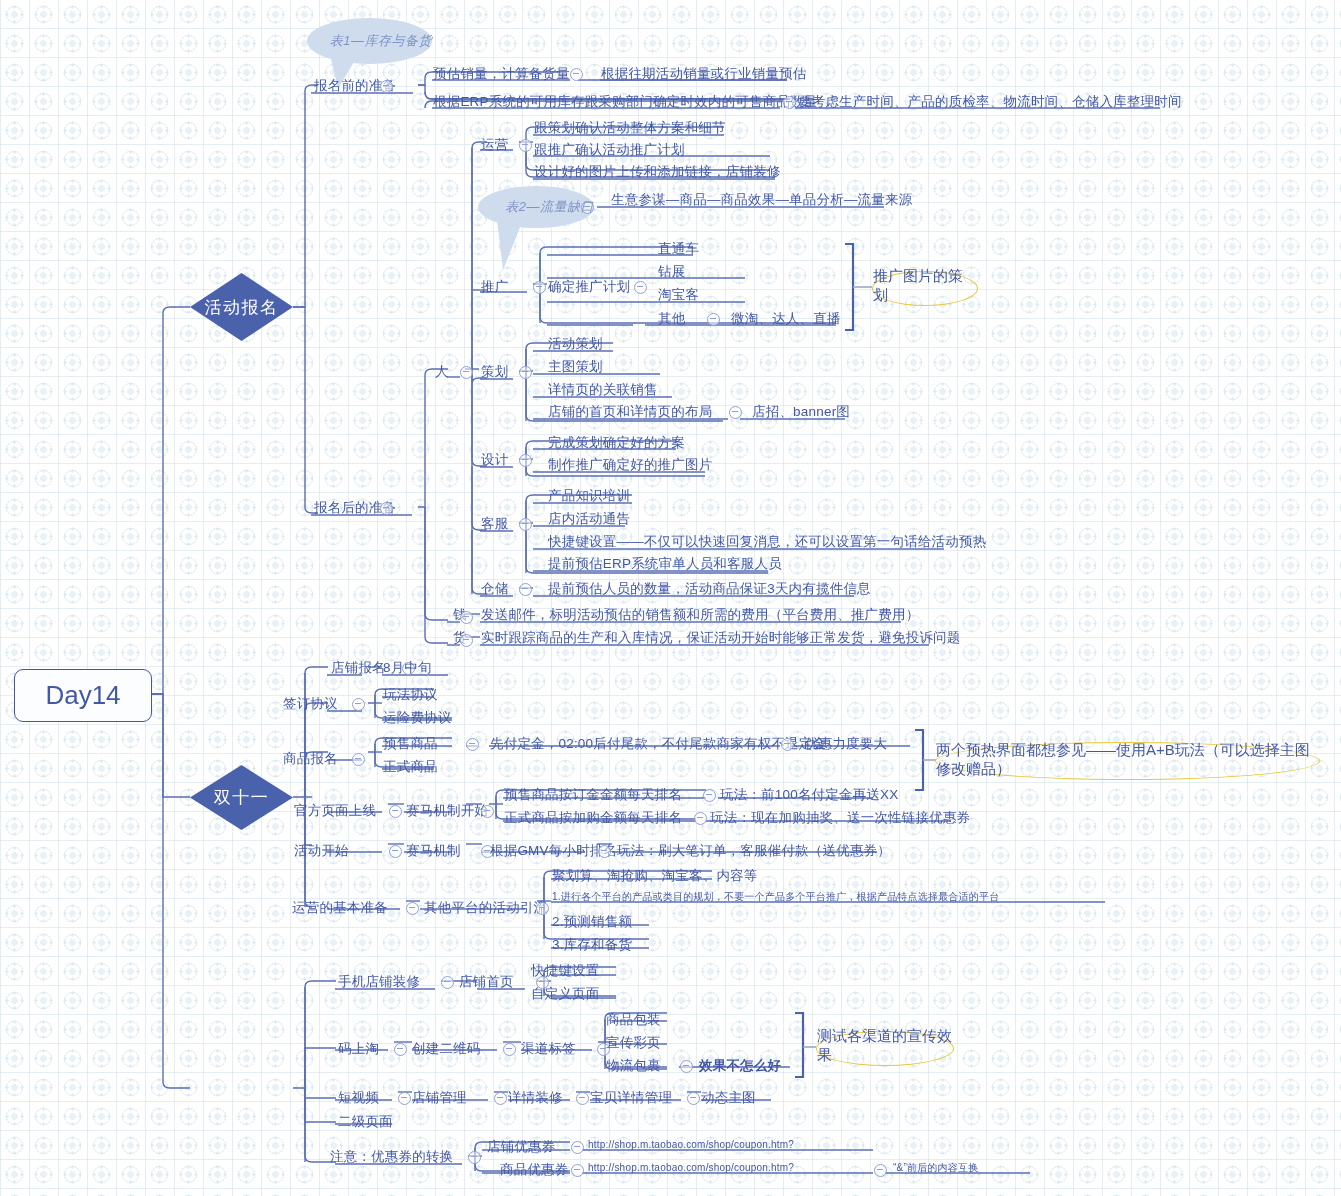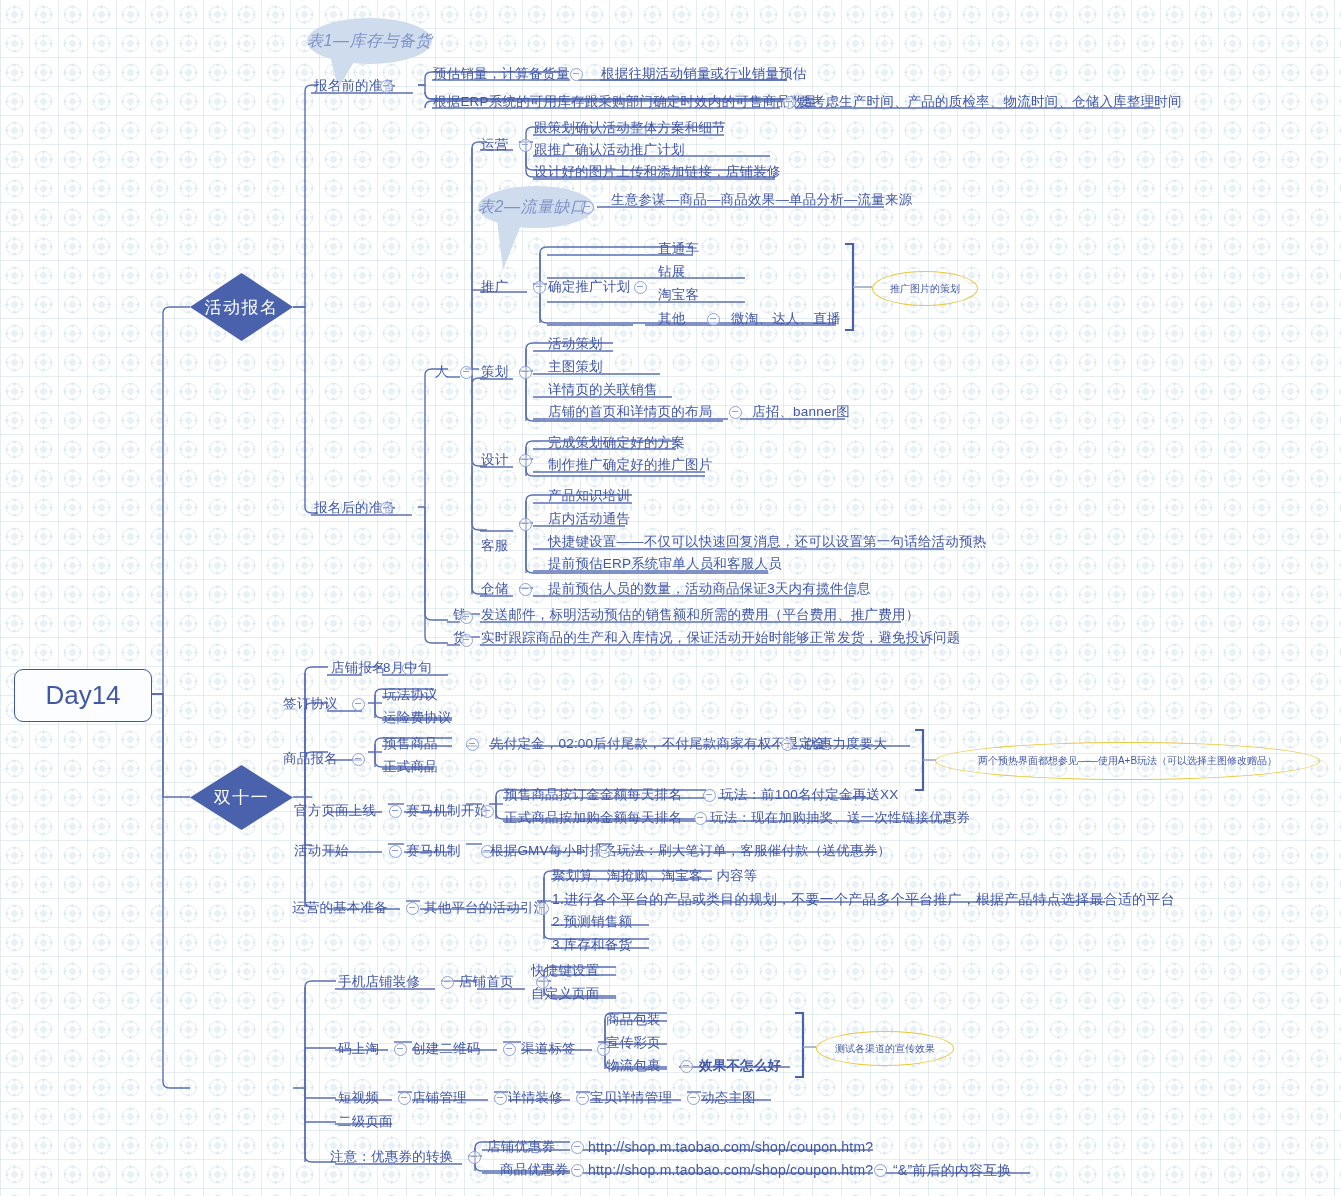--- a/index.html
+++ b/index.html
@@ -22,41 +22,41 @@
         radial-gradient(circle at 14.5px 7px, rgba(210,228,236,.6) 0 1.5px, transparent 1.6px),
         radial-gradient(circle at 14.5px 22px, rgba(210,228,236,.6) 0 1.5px, transparent 1.6px),
         radial-gradient(circle at 7px 14.5px, rgba(210,228,236,.6) 0 1.5px, transparent 1.6px),
         radial-gradient(circle at 22px 14.5px, rgba(210,228,236,.6) 0 1.5px, transparent 1.6px);
       background-size:29px 29px;}
   #svgroot{position:absolute;left:0;top:0;width:1341px;height:1196px;z-index:1;}
   #layer{position:absolute;left:0;top:0;width:1341px;height:1196px;z-index:2;}
 
   .node{position:absolute;white-space:nowrap;color:#4257a6;font-size:13.5px;line-height:1;
         letter-spacing:.2px;}
-  .node.t12{font-size:14px;}
+  .node.t12{font-size:10px;}
 
   .root{position:absolute;border:1.6px solid #4257a6;border-radius:9px;background:#fbfdff;
         color:#4257a6;font-size:26px;display:flex;align-items:center;justify-content:center;}
 
   .diamond{position:absolute;display:flex;align-items:center;justify-content:center;}
   .diamond .dshape{position:absolute;inset:0;background:#4a62ab;
         clip-path:polygon(50% 0,100% 50%,50% 100%,0 50%);}
   .diamond .dtxt{position:relative;color:#fff;font-size:17px;letter-spacing:1.5px;z-index:2;}
 
   .toggle{position:absolute;width:11px;height:11px;border:1.1px solid #8fa0d8;border-radius:50%;
           background:rgba(255,255,255,.55);}
   .toggle::before{content:"";position:absolute;left:2px;top:4.4px;width:6px;height:1.1px;background:#8fa0d8;}
 
-  .callout{position:absolute;color:#7f93c7;font-style:italic;font-size:16px;
-           display:flex;align-items:center;justify-content:flex-start;letter-spacing:.5px;}
+  .callout{position:absolute;color:#7f93c7;font-style:italic;font-size:13px;
+           display:flex;align-items:center;justify-content:flex-end;letter-spacing:.5px;}
   .callout .bub{position:absolute;inset:0;background:#cfdcee;border-radius:50%;}
   .callout .ctxt{position:relative;z-index:2;}
 
   .ellipse{position:absolute;border:1.6px solid #e8c83c;border-radius:50%;
-           display:flex;align-items:center;justify-content:center;color:#4257a6;font-size:10px;}
+           display:flex;align-items:flex-end;justify-content:center;color:#4257a6;font-size:15px;}
 </style>
 </head>
 <body>
 
 <div id="bg"></div>
 <div id="bgdots"></div>
 
 <svg id="svgroot" xmlns="http://www.w3.org/2000/svg">
   <g fill="none" stroke="#5a6fb5" stroke-width="1.4">
 
@@ -371,21 +371,21 @@
   <div class="node" style="left:548px;top:383px;">详情页的关联销售</div>
   <div class="node" style="left:548px;top:405px;">店铺的首页和详情页的布局</div>
   <span class="toggle" style="left:729px;top:406px;"></span>
   <div class="node" style="left:752px;top:405px;">店招、banner图</div>
 
   <div class="node" style="left:481px;top:453px;">设计</div>
   <span class="toggle" style="left:519px;top:454px;"></span>
   <div class="node" style="left:548px;top:436px;">完成策划确定好的方案</div>
   <div class="node" style="left:548px;top:458px;">制作推广确定好的推广图片</div>
 
-  <div class="node" style="left:481px;top:539px;">客服</div>
+  <div class="node" style="left:481px;top:517px;">客服</div>
   <span class="toggle" style="left:519px;top:518px;"></span>
   <div class="node" style="left:548px;top:489px;">产品知识培训</div>
   <div class="node" style="left:548px;top:512px;">店内活动通告</div>
   <div class="node" style="left:548px;top:535px;">快捷键设置——不仅可以快速回复消息，还可以设置第一句话给活动预热</div>
   <div class="node" style="left:548px;top:557px;">提前预估ERP系统审单人员和客服人员</div>
 
   <div class="node" style="left:481px;top:582px;">仓储</div>
   <span class="toggle" style="left:519px;top:583px;"></span>
   <div class="node" style="left:548px;top:582px;">提前预估人员的数量，活动商品保证3天内有揽件信息</div>
 

